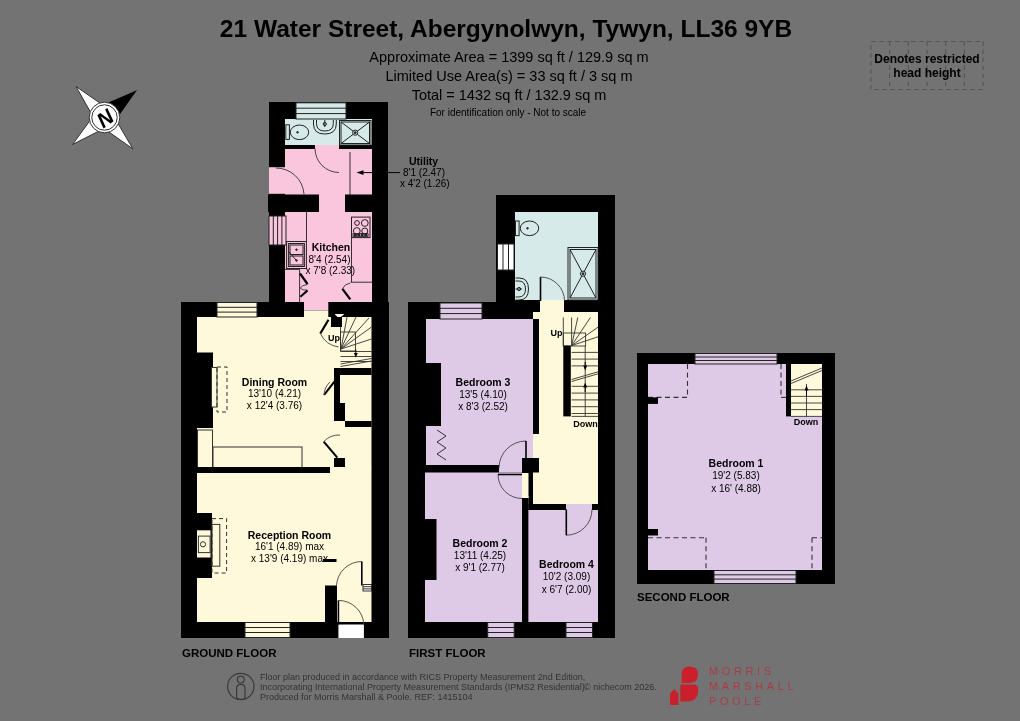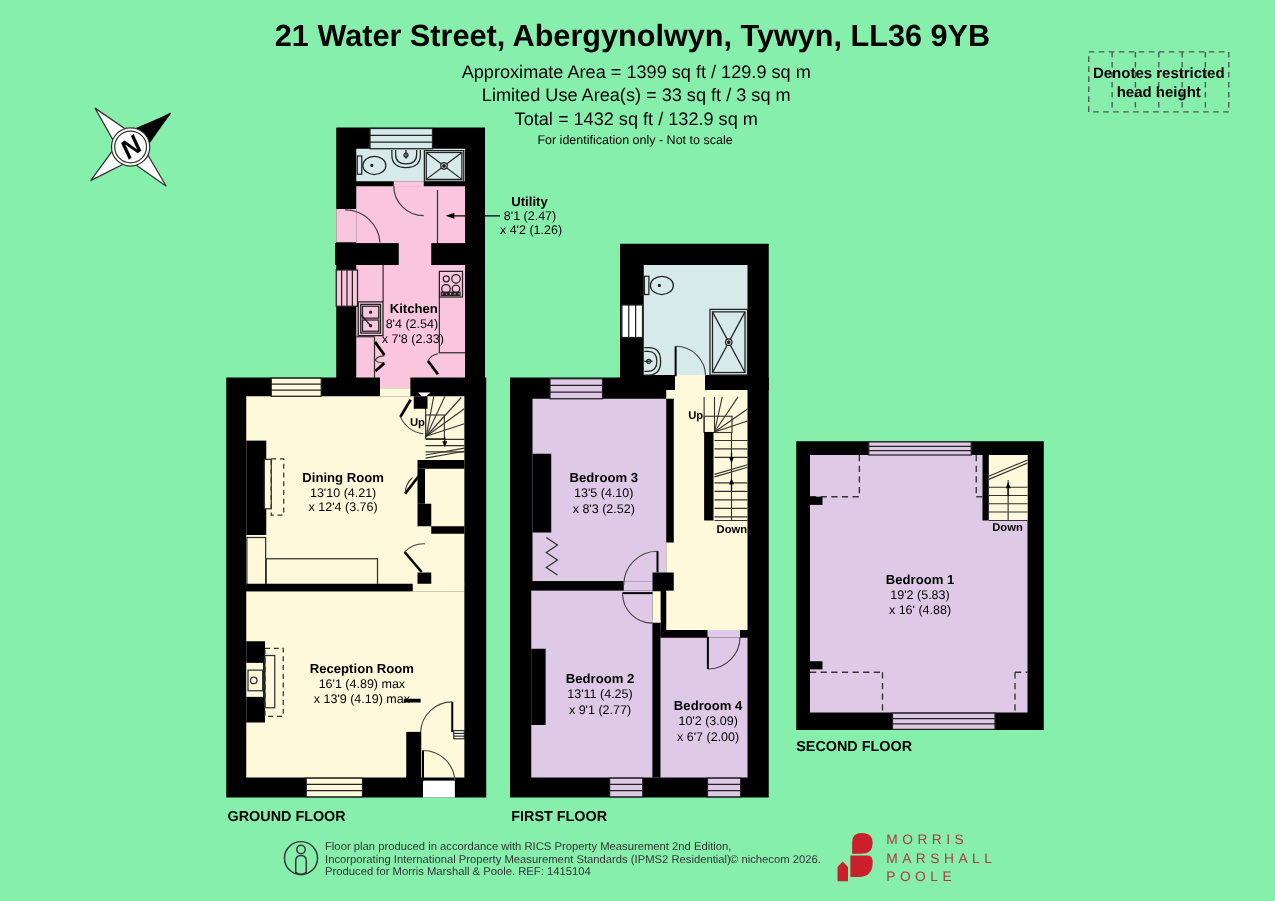--- a/index.html
+++ b/index.html
@@ -1,16 +1,16 @@
 <!DOCTYPE html>
 <html><head>
 <meta charset="utf-8">
 <style>
   html,body{margin:0;padding:0;background:#ffffff;}
-  #page{position:relative;width:1020px;height:721px;background:#86efac;overflow:hidden;
+  #page{position:relative;width:1020px;height:721px;background:#737373;overflow:hidden;
         font-family:"Liberation Sans", sans-serif;}
   svg text{font-family:"Liberation Sans", sans-serif;}
 </style>
 </head>
 <body>
 <div id="page">
 <svg width="1020" height="721" viewBox="0 0 1020 721">
 
 <text x="506" y="37" text-anchor="middle" font-size="24.5" font-weight="bold" fill="#000">21 Water Street, Abergynolwyn, Tywyn, LL36 9YB</text>
 

